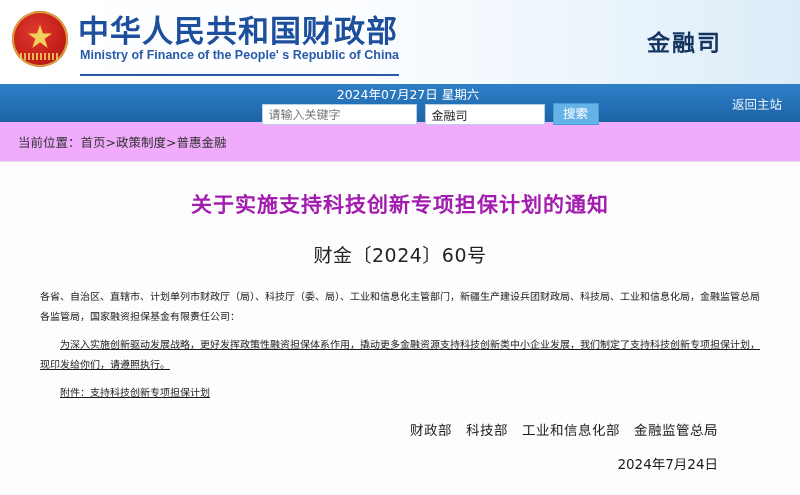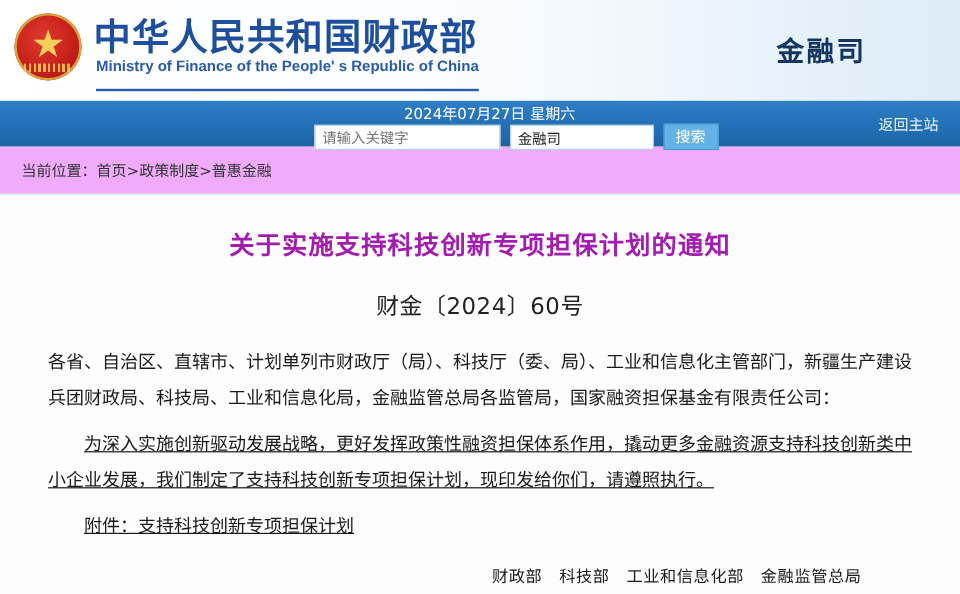--- a/index.html
+++ b/index.html
@@ -187,21 +187,21 @@
     margin-bottom: 22px;
   }
   .doc-number {
     text-align: center;
     font-size: 19px;
     color: #222;
     margin-bottom: 20px;
     letter-spacing: .5px;
   }
   .doc-p {
-    font-size: 15px;
+    font-size: 10px;
     line-height: 2;
     color: #1a1a1a;
     text-align: justify;
     margin: 0 0 8px 0;
   }
   .indent { text-indent: 2em; text-decoration: underline; }
   .doc-signers {
     margin-top: 16px;
     font-size: 13.5px;
     text-align: right;

